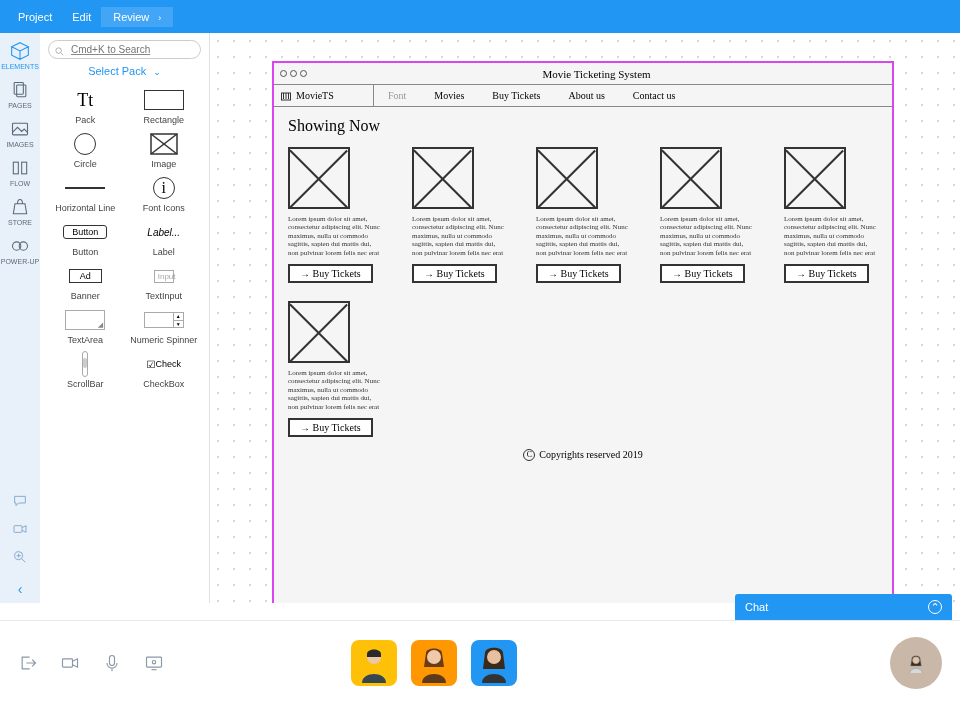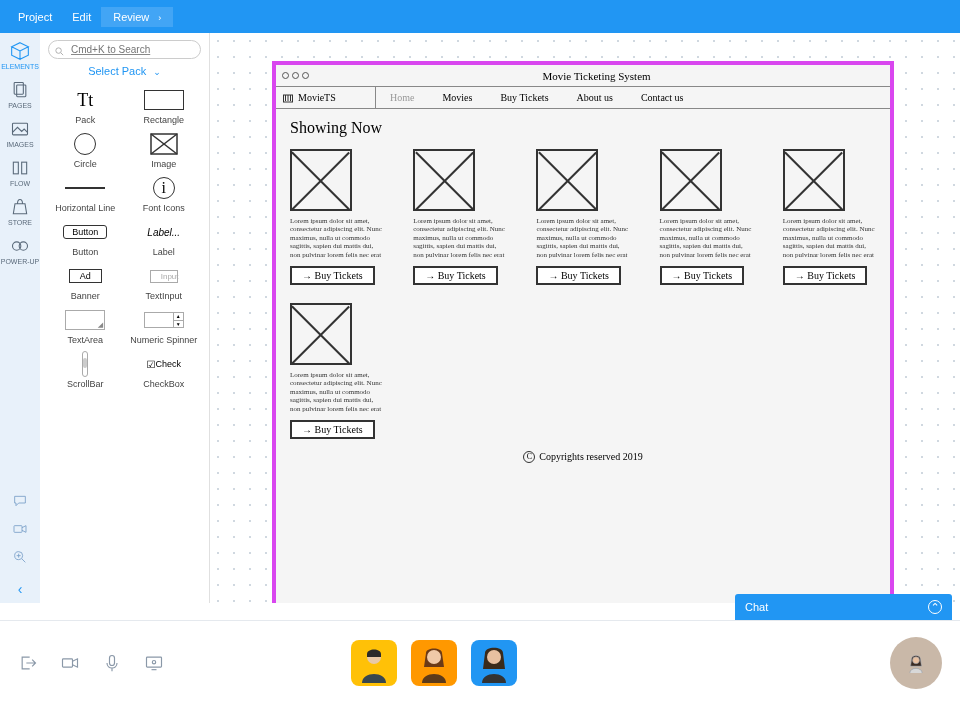--- a/index.html
+++ b/index.html
@@ -34,21 +34,21 @@
 .select-pack { text-align: center; color: #2196f3; font-size: 11px; margin-bottom: 10px; cursor: pointer; }
 .select-pack .chev { font-size: 9px; margin-left: 4px; }
 .el-grid { display: grid; grid-template-columns: 1fr 1fr; gap: 6px 4px; }
 .el-item { display: flex; flex-direction: column; align-items: center; cursor: pointer; }
 .el-preview { width: 60px; height: 26px; display: flex; align-items: center; justify-content: center; margin-bottom: 2px; }
 .el-item .caption { font-size: 9px; color: #444; text-align: center; }
 
 
 .canvas { flex: 1; background: #fff; position: relative; overflow: hidden; }
 .dots { position: absolute; inset: 0; background-image: radial-gradient(circle, #d0d8e0 1px, transparent 1px); background-size: 16px 16px; }
-.mockup { position: absolute; left: 62px; top: 28px; width: 622px; height: 578px; background: #f5f5f5; border: 4px solid #d946ef; font-family: "Comic Sans MS", cursive; }
+.mockup { position: absolute; left: 62px; top: 28px; width: 622px; height: 578px; background: #f5f5f5; border: 2px solid #d946ef; font-family: "Comic Sans MS", cursive; }
 .mockup .titlebar { height: 22px; border-bottom: 1px solid #888; display: flex; align-items: center; padding: 0 6px; font-size: 11px; }
 .mockup .dots3 { display: flex; gap: 3px; }
 .mockup .dots3 span { width: 7px; height: 7px; border: 1px solid #555; border-radius: 50%; display: block;}
 .mockup .titlebar .title { flex: 1; text-align: center; }
 .mockup .navbar { height: 22px; border-bottom: 1px solid #888; display: flex; align-items: center; font-size: 10px; }
 .mockup .brand { width: 100px; border-right: 1px solid #888; padding: 0 6px; display:flex; align-items:center; gap:4px; height:100%; }
 .mockup .navlink { padding: 0 14px; cursor: pointer; }
 .mockup .navlink.active { color: #999; }
 .mockup .body { padding: 10px 14px; }
 .mockup h2 { font-size: 16px; font-weight: normal; margin-bottom: 12px; }
@@ -230,21 +230,21 @@
 
       <div class="el-item">
         <div class="el-preview">
             <div style="border:1.5px solid #333;padding:1px 10px;font-size:9px;">Ad</div>
           </div>
         <span class="caption">Banner</span>
       </div>
 
       <div class="el-item">
         <div class="el-preview">
-            <div style="border:1.5px solid #aaa;padding:1px 10px;font-size:8px;color:#aaa;width:28px;text-align:left;">Input</div>
+            <div style="border:1.5px solid #aaa;padding:1px 3px;font-size:8px;color:#aaa;width:20px;text-align:left;">Input</div>
           </div>
         <span class="caption">TextInput</span>
       </div>
 
       <div class="el-item">
         <div class="el-preview">
             <div style="width:40px;height:20px;border:1.5px solid #aaa;position:relative;">
               <span style="position:absolute;right:1px;bottom:0;font-size:7px;color:#888;">◢</span>
             </div>
           </div>
@@ -295,21 +295,21 @@
         <div class="title">Movie Ticketing System</div>
       </div>
       <div class="navbar">
         <div class="brand">
           <svg width="12" height="12" viewBox="0 0 24 24" fill="none" stroke="#333" stroke-width="2">
               <rect x="3" y="6" width="18" height="14"></rect>
               <path d="M7 6 L7 18 M12 6 L12 18 M17 6 L17 18"></path>
             </svg>
           <span>MovieTS</span>
         </div>
-        <span class="navlink active">Home</span>
+        <span class="navlink active">Font</span>
         <span class="navlink">Movies</span>
         <span class="navlink">Buy Tickets</span>
         <span class="navlink">About us</span>
         <span class="navlink">Contact us</span>
       </div>
       <div class="body">
         <h2>Showing Now</h2>
         <div class="cards">
           <div class="card">
             <div class="wrapimg">

